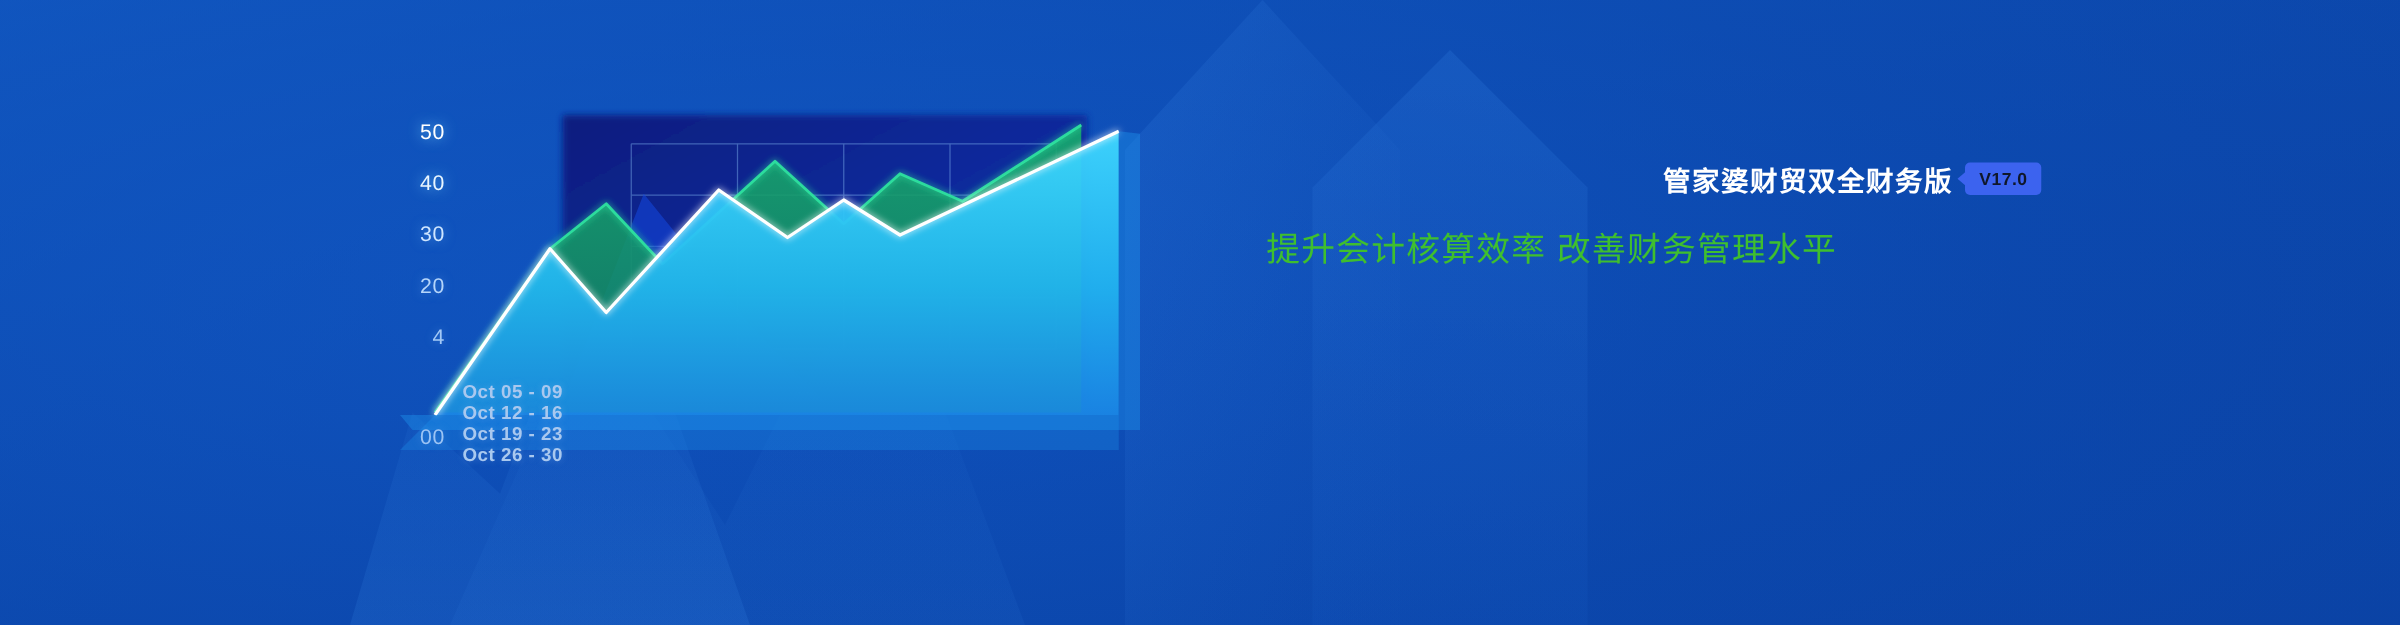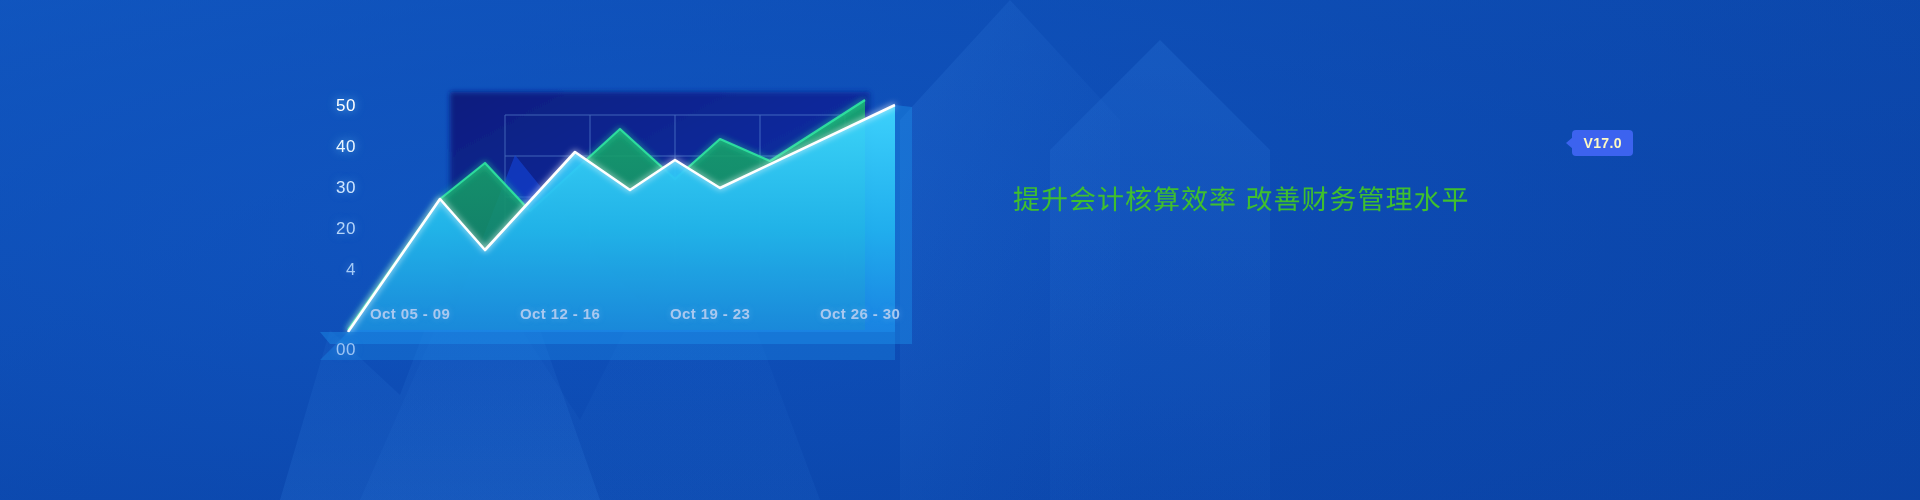--- a/index.html
+++ b/index.html
@@ -40,20 +40,21 @@
     letter-spacing:.5px;
     text-align:right;
     font-family:"Liberation Sans","DejaVu Sans",sans-serif;
   }
 
   
   #x-axis{
     position:absolute;left:70px;top:245px;
     width:630px;
     display:flex;
+    flex-direction:column;
   }
   .x-tick{
     font-size:15px;font-weight:700;
     color:#a9c8ef;
     letter-spacing:.4px;
     text-shadow:0 0 6px rgba(150,200,255,.35);
     white-space:nowrap;
   }
 
   
@@ -71,21 +72,21 @@
     letter-spacing:1.2px;
     font-family:"Liberation Sans","DejaVu Sans",sans-serif;
     white-space:nowrap;
   }
   #version-badge{
     position:relative;
     display:inline-flex;align-items:center;justify-content:center;
     height:26px;padding:0 11px;
     background:#3c63ef;
     border-radius:4px;
-    font-size:14px;font-weight:700;color:#fef9c3;
+    font-size:14px;font-weight:700;color:#0f172a;
     letter-spacing:.4px;
   }
   #version-badge::before{
     content:"";
     position:absolute;left:-6px;top:50%;
     transform:translateY(-50%);
     width:0;height:0;
     border-top:6px solid transparent;
     border-bottom:6px solid transparent;
     border-right:7px solid #3c63ef;
@@ -225,20 +226,21 @@
       <span class="x-tick" style="width:150px;">Oct 12 - 16</span>
       <span class="x-tick" style="width:150px;">Oct 19 - 23</span>
       <span class="x-tick" style="width:150px;">Oct 26 - 30</span>
     </div>
 
   </div>
 
   <div id="copy">
 
     <div id="kicker-row">
+      <span id="product-name">管家婆财贸双全财务版</span>
       <span id="version-badge">V17.0</span>
     </div>
 
 
     <p id="subheadline">提升会计核算效率  改善财务管理水平</p>
 
   </div>
 
 </div>
 

